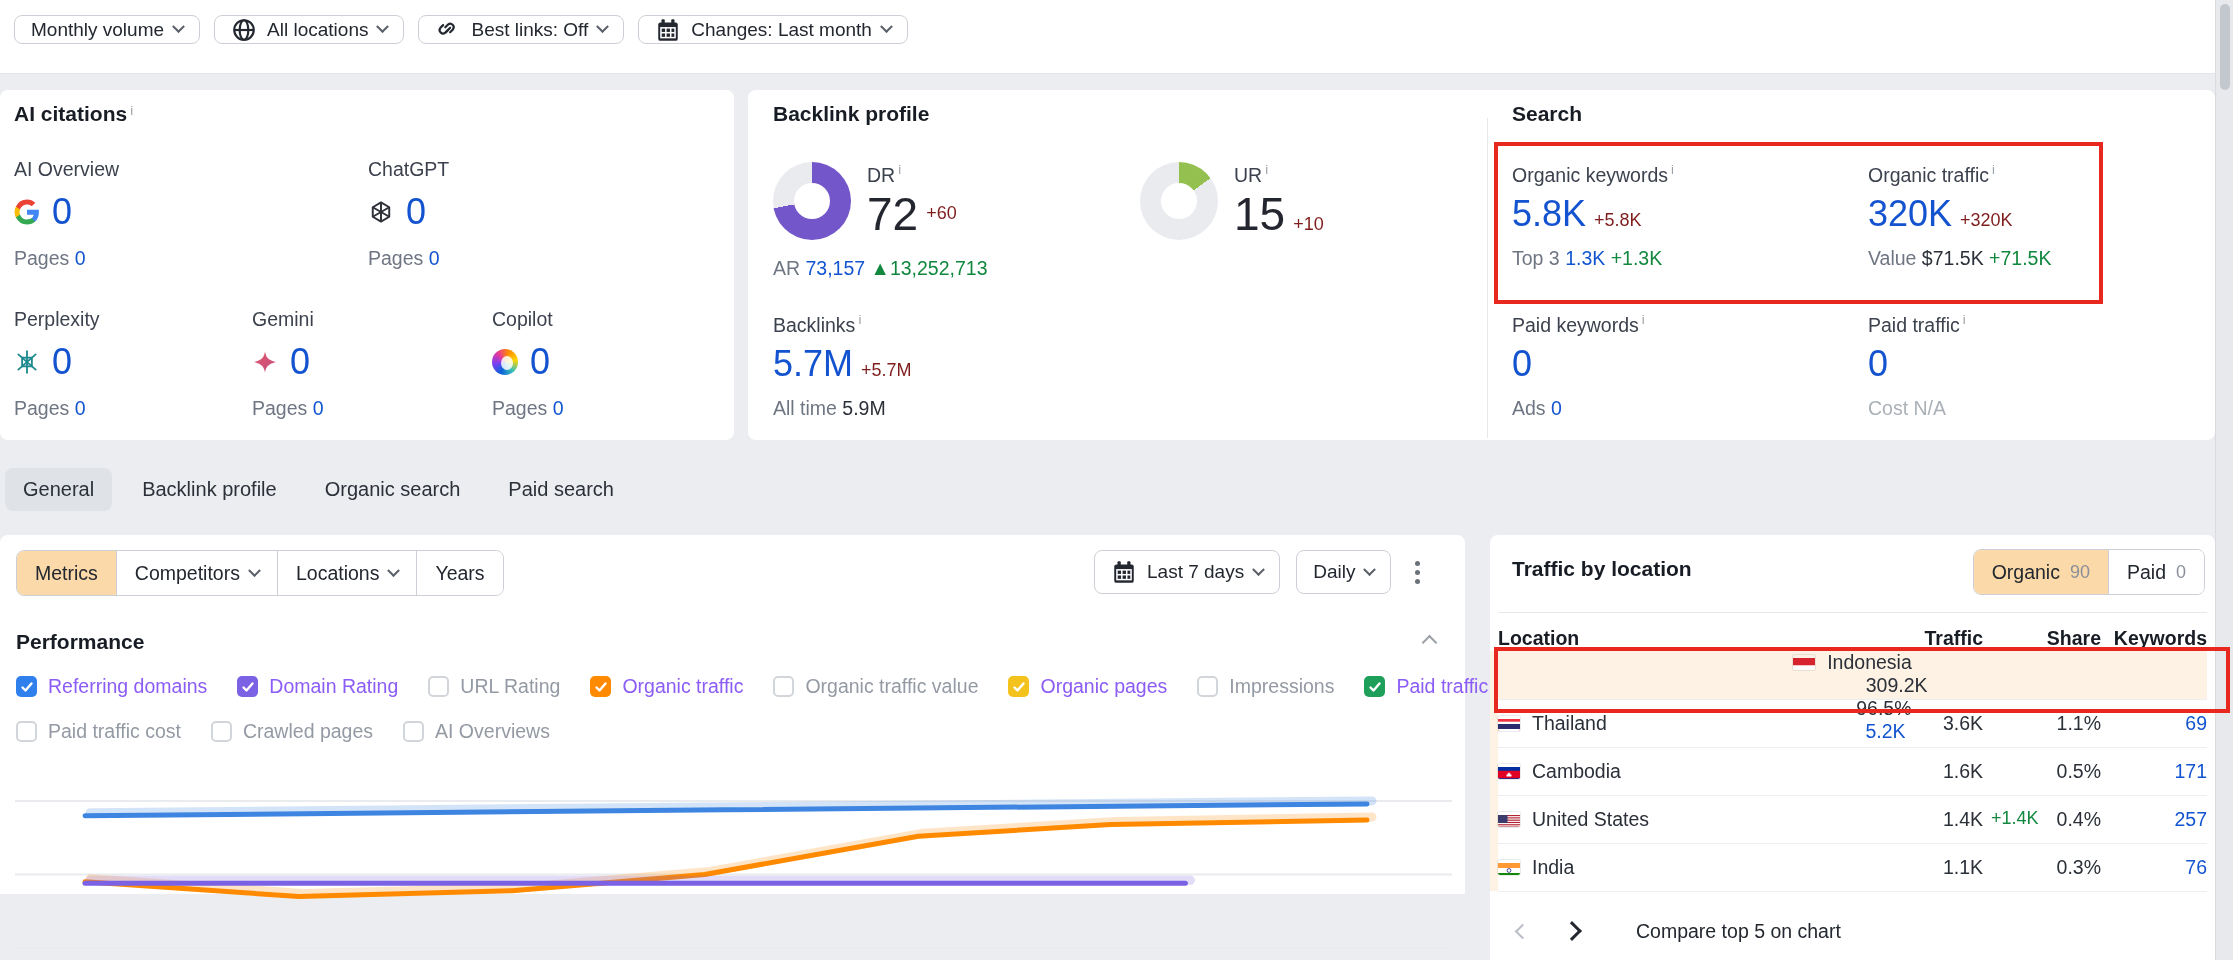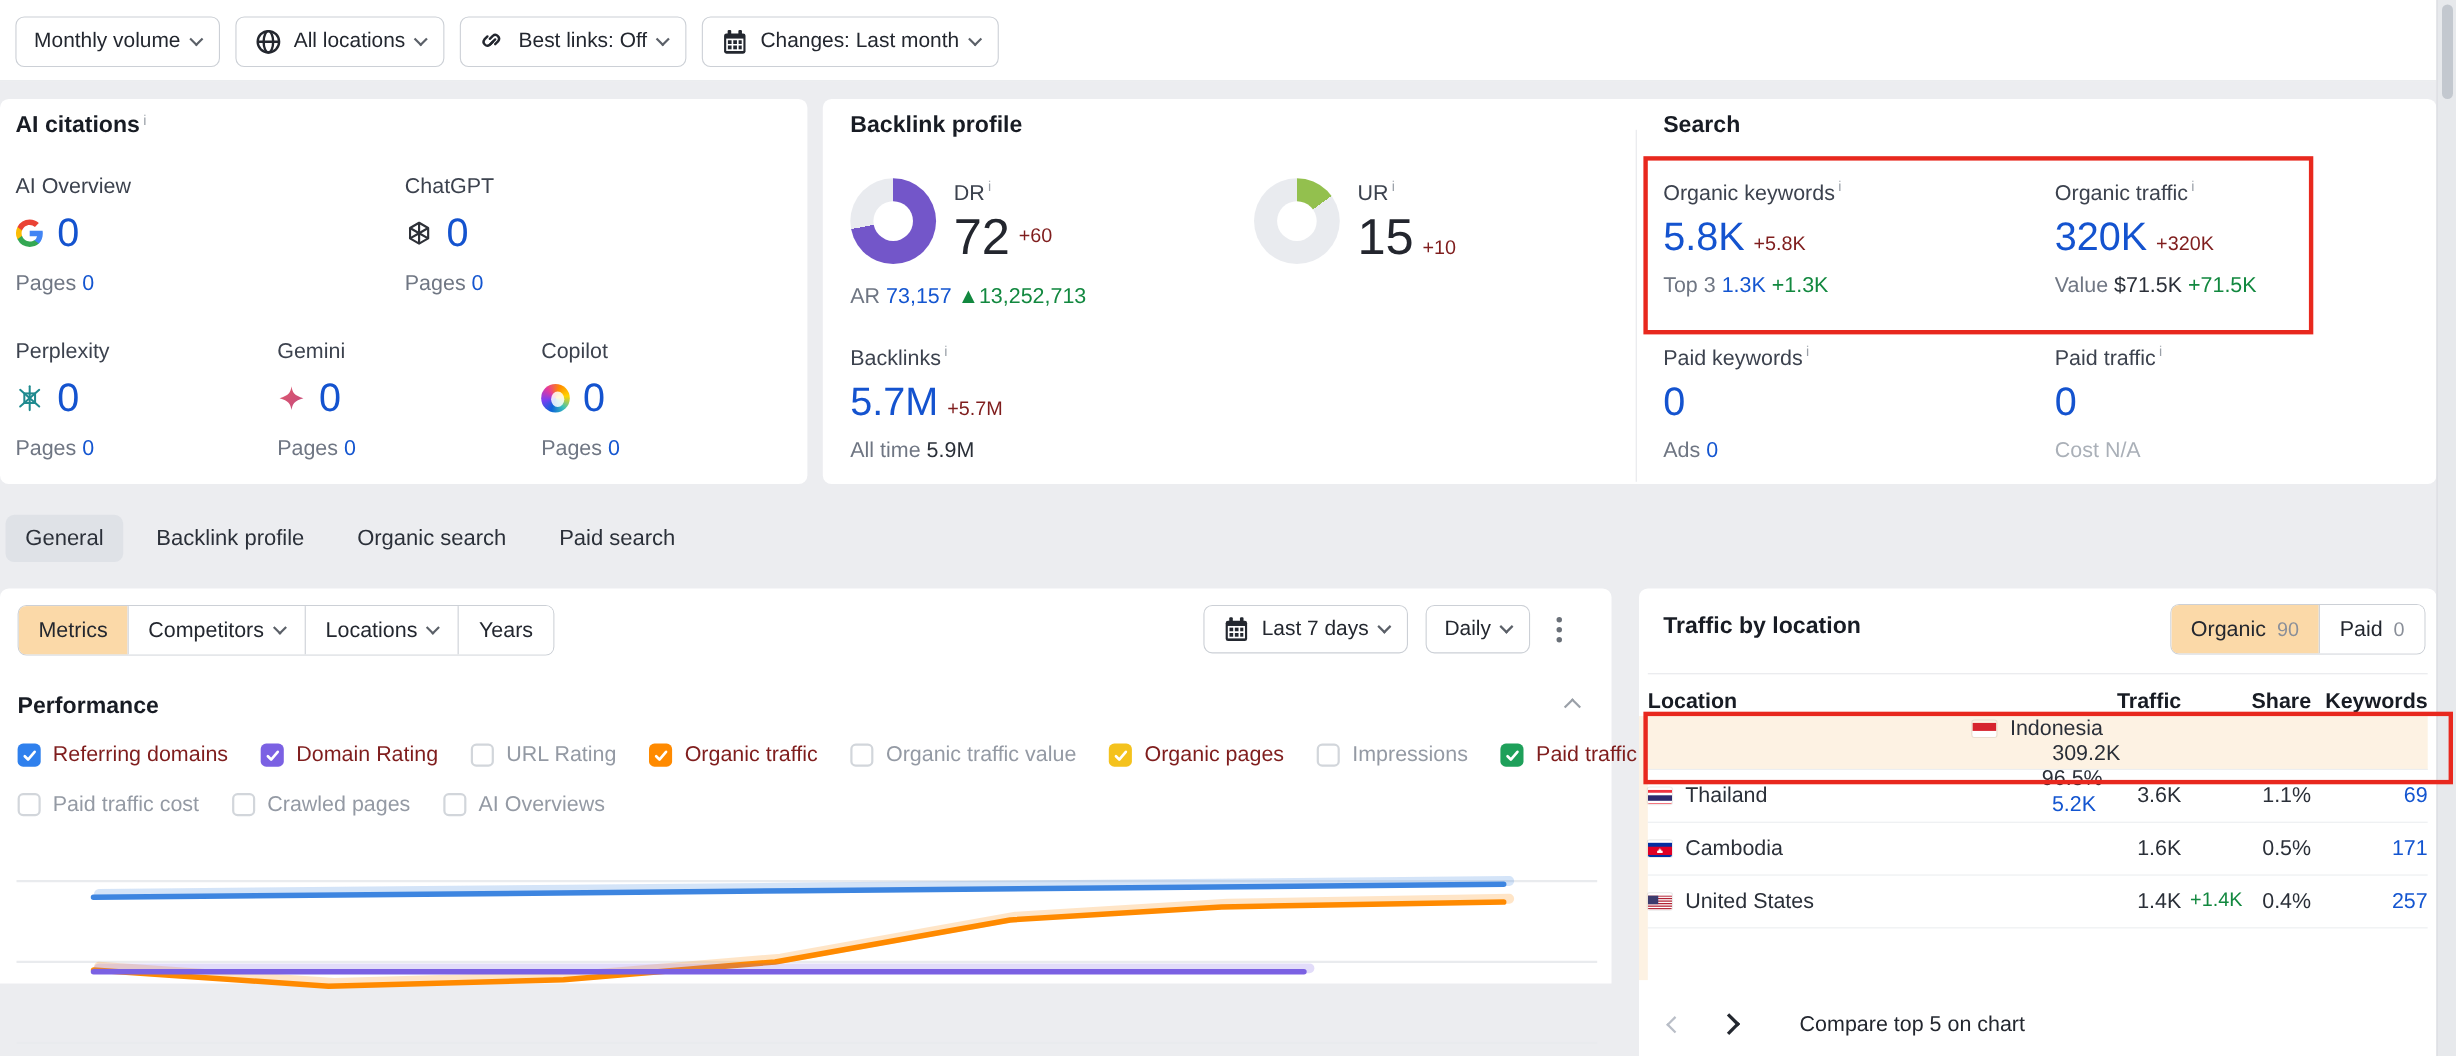--- a/index.html
+++ b/index.html
@@ -1,21 +1,21 @@
 <!DOCTYPE html>
 <html><head>
 <meta charset="utf-8">
 <style>
   html,body{margin:0;padding:0;}
   #page{position:relative;width:2233px;height:960px;background:#ecedf0;font-family:"Liberation Sans",sans-serif;overflow:hidden;color:#23272f;}
   .card{position:absolute;background:#fff;border-radius:8px;}
   
   #topbar{position:absolute;left:0;top:0;width:2215px;height:73px;background:#fff;border-bottom:1px solid #e3e5e8;}
   .tb-group{position:absolute;left:14px;top:15px;display:flex;gap:14px;}
-  .tb-btn{display:inline-flex;align-items:center;gap:10px;height:46px;padding:0 16px;border:1px solid #ccd0d6;border-radius:8px;background:#fff;font-size:19px;color:#23272f;cursor:pointer;}
+  .tb-btn{display:inline-flex;align-items:center;gap:10px;height:29px;padding:0 16px;border:1px solid #ccd0d6;border-radius:8px;background:#fff;font-size:19px;color:#23272f;cursor:pointer;}
   .chev{width:9px;height:9px;border-right:2px solid #5b6068;border-bottom:2px solid #5b6068;transform:rotate(45deg) translate(-2px,-2px);display:inline-block;}
   .chev.up{transform:rotate(-135deg);border-color:#9aa0a8;}
   .chev.sm{width:7px;height:7px;}
   
   #card-ai{left:0;top:90px;width:734px;height:350px;}
   #card-bl{left:748px;top:90px;width:1467px;height:350px;}
   #card-chart{left:0;top:535px;width:1465px;height:359px;border-radius:8px 8px 0 0;}
   #card-loc{left:1490px;top:535px;width:725px;height:425px;border-radius:8px 8px 0 0;}
   .card-title{font-size:21px;font-weight:bold;color:#181c24;}
   .sup-i{font-size:13px;color:#9aa0a8;vertical-align:super;margin-left:3px;font-style:normal;}
@@ -39,21 +39,21 @@
   .tab.active{background:#dfe2e7;}
   
   .seg-group{display:inline-flex;border:1px solid #ccd0d6;border-radius:8px;overflow:hidden;background:#fff;}
   .seg{display:inline-flex;align-items:center;gap:10px;height:44px;padding:0 18px;font-size:19.5px;color:#23272f;border-left:1px solid #ccd0d6;cursor:pointer;background:#fff;}
   .seg:first-child{border-left:none;}
   .seg.active{background:#fbd9a8;}
   .kebab{display:inline-flex;flex-direction:column;gap:4px;align-items:center;cursor:pointer;padding:8px;}
   .kebab i{width:5px;height:5px;border-radius:50%;background:#6a7078;}
   
   .cbrow{position:absolute;left:16px;display:flex;gap:30px;align-items:center;}
-  .metric{display:inline-flex;align-items:center;gap:11px;font-size:19.5px;color:#7f1d1d;cursor:pointer;white-space:nowrap;}
+  .metric{display:inline-flex;align-items:center;gap:11px;font-size:19.5px;color:#8b5cf6;cursor:pointer;white-space:nowrap;}
   .metric.off{color:#949aa4;}
   .cb{width:21px;height:21px;border-radius:5px;border:2px solid #d2d6db;background:#fff;box-sizing:border-box;display:inline-flex;align-items:center;justify-content:center;}
   .cb svg{display:none;}
   .cb.on{border:none;}
   .cb.on svg{display:block;}
   
   .loc-row{position:absolute;left:8px;width:709px;height:48px;display:flex;align-items:center;border-bottom:1px solid #eceef0;font-size:19.5px;color:#2a2f38;}
   .loc-row .name{display:flex;align-items:center;gap:12px;flex:1;}
   .cell{position:relative;text-align:right;}
   .cell .main{display:inline-block;}
@@ -482,20 +482,34 @@
                 <rect y="13.8" width="22" height="1.2"></rect>
               </g>
               <rect width="9.5" height="8" fill="#3c3b6e"></rect>
             </svg></span>
           <span>United States</span>
         </span>
       <span class="cell c-traffic"><span class="main">1.4K</span><span class="plus">+1.4K</span></span>
       <span class="cell c-share"><span class="main">0.4%</span></span>
       <span class="cell c-kw"><span class="main">257</span><span class="plus">+255</span></span>
     </div>
+    <div class="loc-row" style="top:308px;">
+      <span class="name">
+          <span class="flag"><svg width="22" height="15" viewBox="0 0 22 15">
+              <rect width="22" height="5" fill="#ff9933"></rect>
+              <rect y="5" width="22" height="5" fill="#fff"></rect>
+              <rect y="10" width="22" height="5" fill="#138808"></rect>
+              <circle cx="11" cy="7.5" r="1.9" fill="none" stroke="#000080" stroke-width="0.7"></circle>
+            </svg></span>
+          <span>India</span>
+        </span>
+      <span class="cell c-traffic"><span class="main">1.1K</span></span>
+      <span class="cell c-share"><span class="main">0.3%</span></span>
+      <span class="cell c-kw"><span class="main">76</span></span>
+    </div>
 
     <div class="abs" style="left:14px;top:378px;display:flex;align-items:center;gap:14px;">
       <span class="pagebtn">
           <span class="chev" style="transform:rotate(135deg);border-color:#b9bec7;"></span>
         </span>
       <span class="pagebtn">
           <span class="chev" style="transform:rotate(-45deg);border-color:#23272f;border-width:3px;width:11px;height:11px;"></span>
         </span>
       <span style="font-size:19.5px;color:#23272f;margin-left:32px;">Compare top 5 on chart</span>
     </div>

